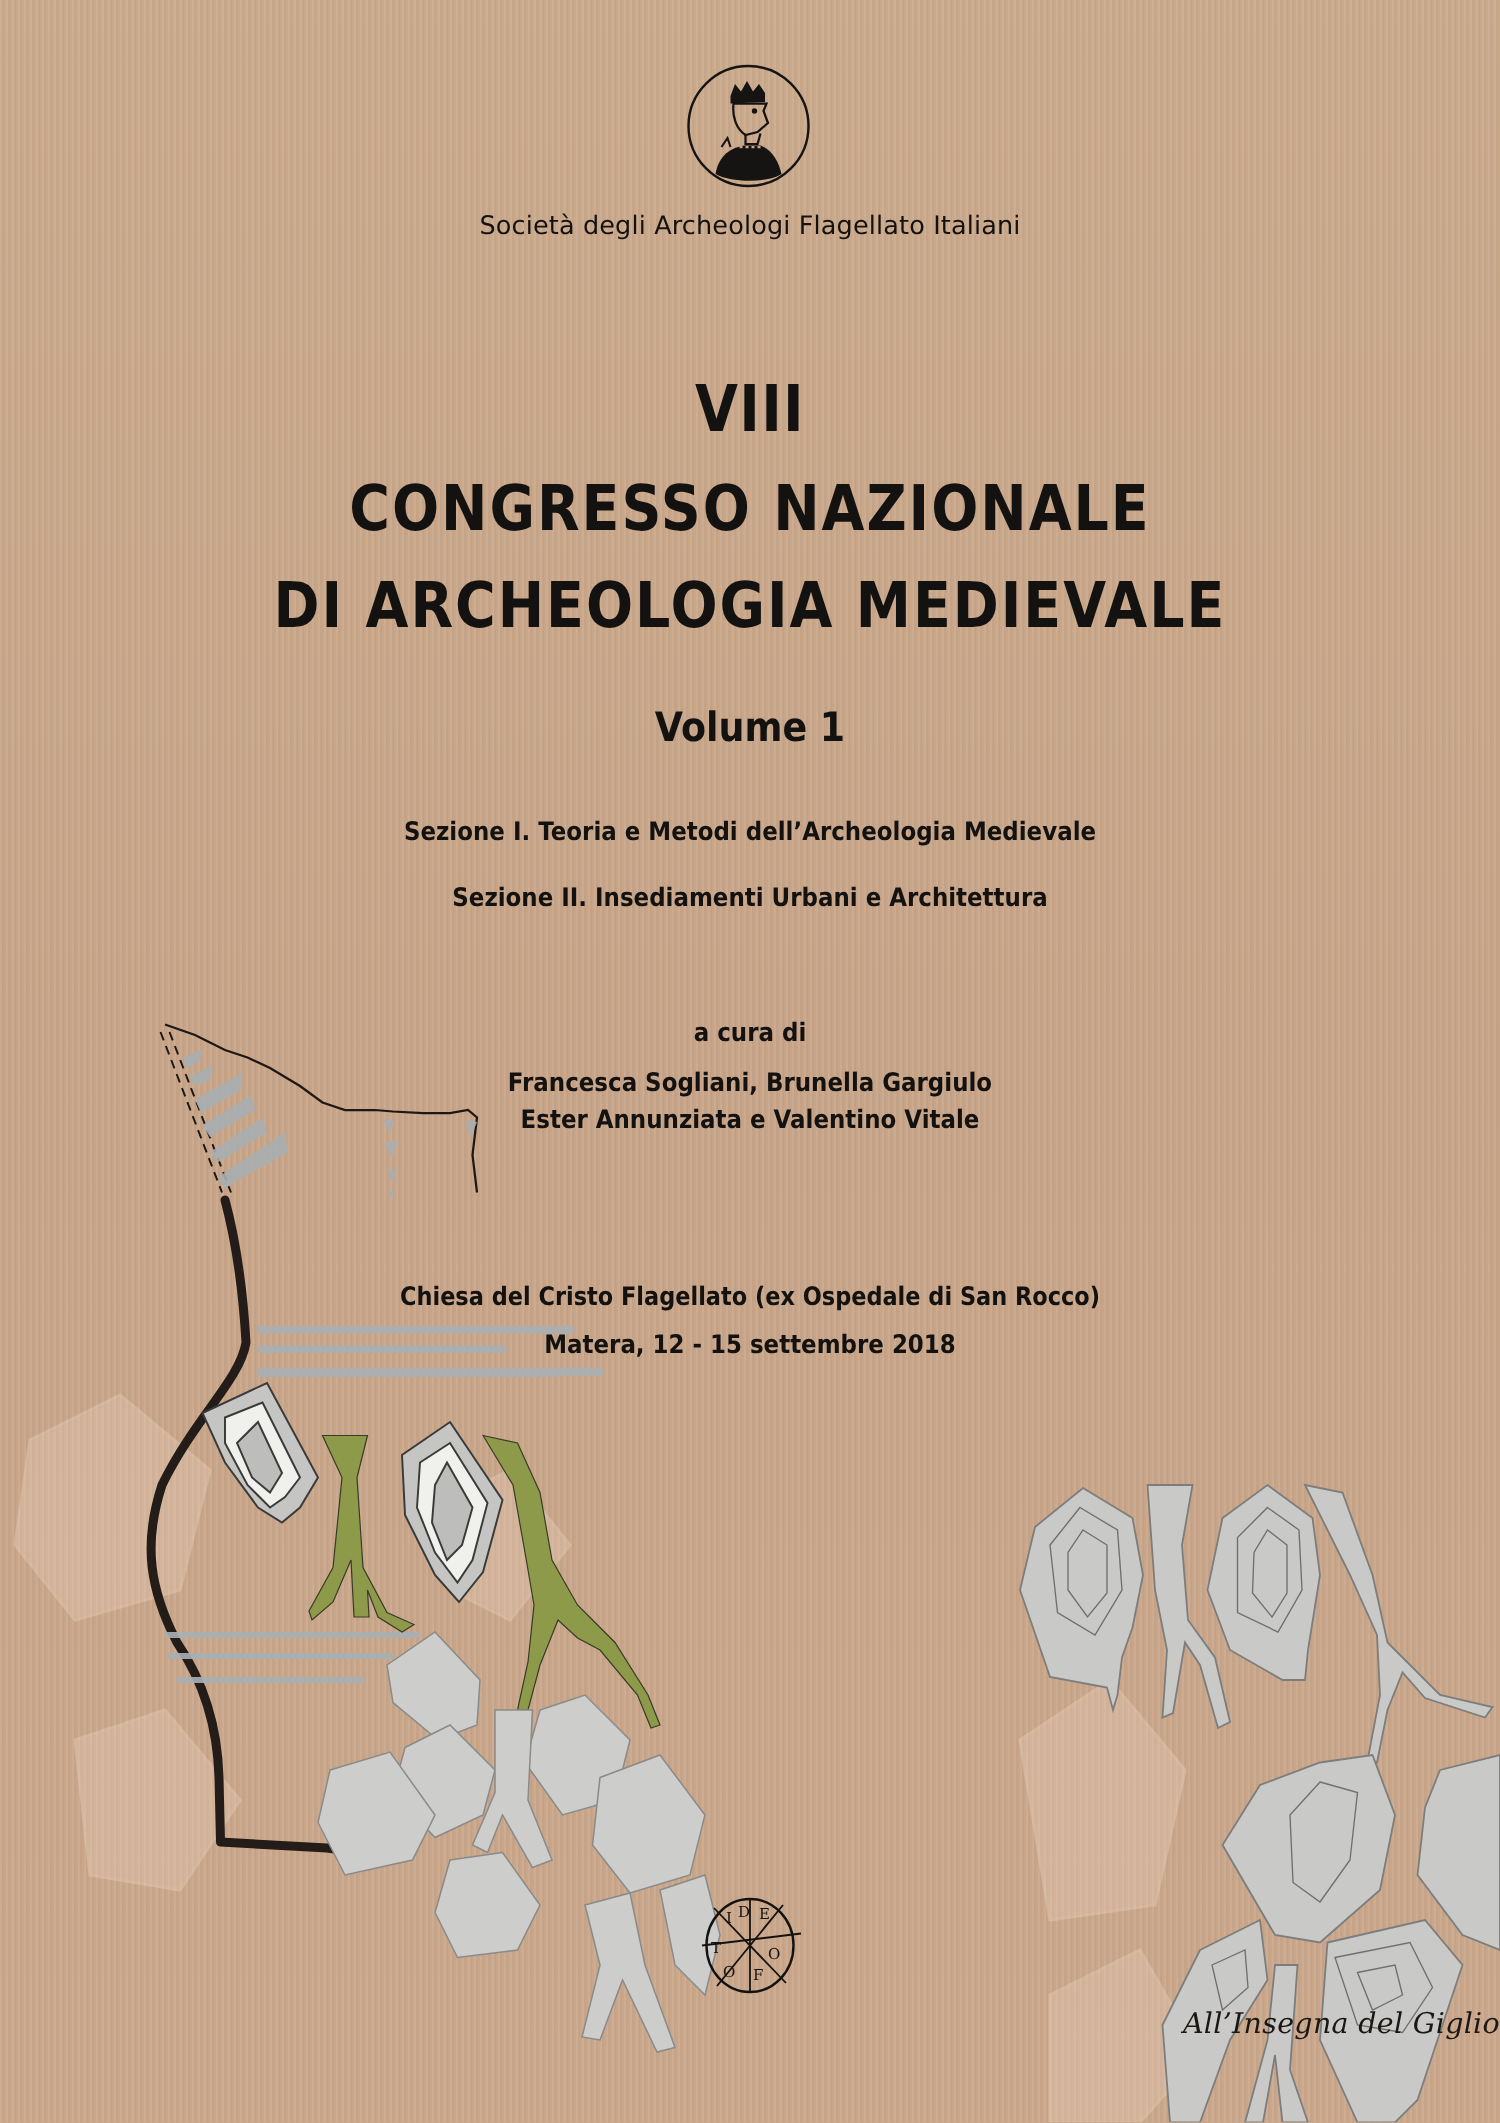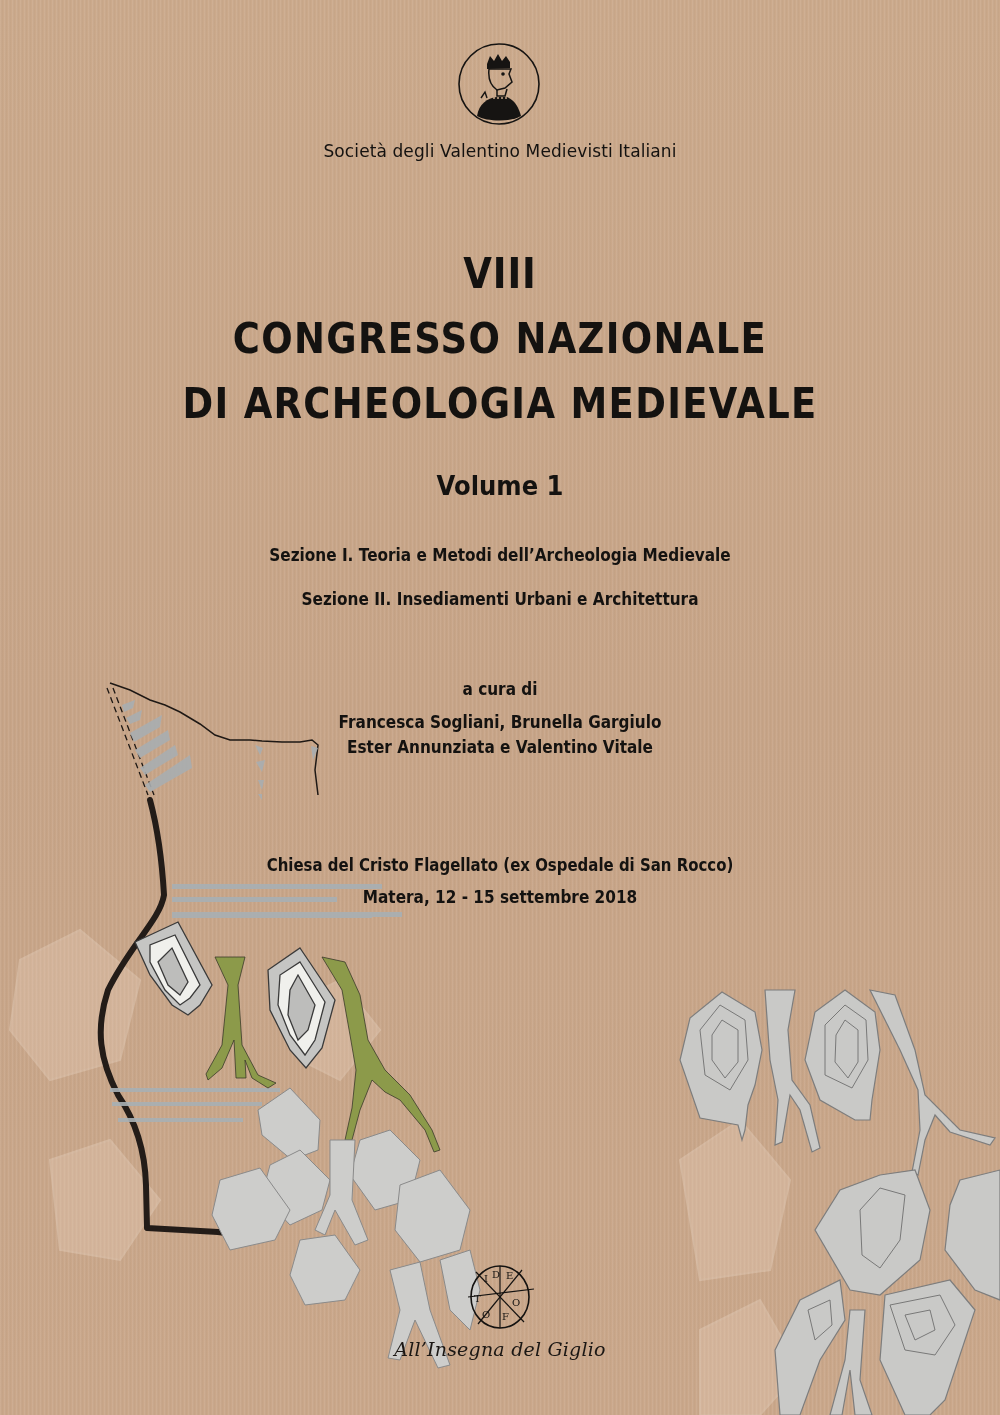--- a/index.html
+++ b/index.html
@@ -124,20 +124,21 @@
       width: 78px;
       height: 70px;
     }
     .publisher {
       top: 1338px;
       font-family: "DejaVu Serif", serif;
       font-style: italic;
       font-size: 19px;
       letter-spacing: 0.2px;
       color: #1b1714;
+      text-align: right;
     }
   </style>
 </head>
 <body>
 
 <div class="paper"></div>
 
 <svg class="art" viewBox="0 0 1000 1415" xmlns="http://www.w3.org/2000/svg">
 
   <g opacity="0.28" fill="#f0d8c6" stroke="#f4e4d6" stroke-width="2">
@@ -234,21 +235,21 @@
   <circle cx="42" cy="42" r="40" fill="none" stroke="#161412" stroke-width="1.6"></circle>
   <path d="M30 22 L33 14 L37 19 L41 12 L45 19 L49 14 L53 20 L53 26 L30 27 Z" fill="#161412"></path>
   <path d="M32 27 C31 36, 34 44, 40 48 L48 46 L55 40 L52 32 L54 27 Z" fill="none" stroke="#161412" stroke-width="1.5"></path>
   <circle cx="46" cy="32" r="1.8" fill="#161412"></circle>
   <path d="M40 48 L40 54 L48 54 L50 47" fill="none" stroke="#161412" stroke-width="1.5"></path>
   <path d="M20 74 C22 62, 30 56, 40 55 L50 55 C58 58, 62 66, 64 74 C55 80, 30 80, 20 74 Z" fill="#161412"></path>
   <path d="M36 56 L52 56" stroke="#c9a689" stroke-width="1.5" stroke-dasharray="2 2"></path>
   <path d="M24 56 L28 50 L30 56" fill="none" stroke="#161412" stroke-width="1.4"></path>
 </svg>
 
-<div class="center society">Società degli Valentino Medievisti Italiani</div>
+<div class="center society">Società degli Archeologi Flagellato Italiani</div>
 
 <div class="center numeral">VIII</div>
 <div class="center title1">CONGRESSO NAZIONALE</div>
 <div class="center title2">DI ARCHEOLOGIA MEDIEVALE</div>
 
 <div class="center volume">Volume 1</div>
 
 <div class="center section1">Sezione I. Teoria e Metodi dell’Archeologia Medievale</div>
 <div class="center section2">Sezione II. Insediamenti Urbani e Architettura</div>
 

